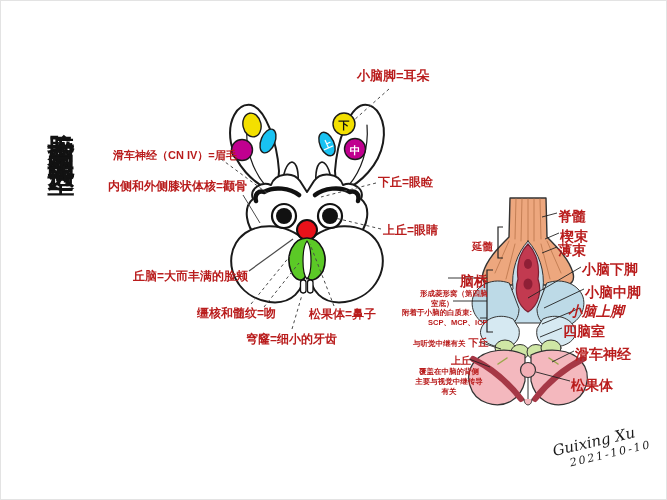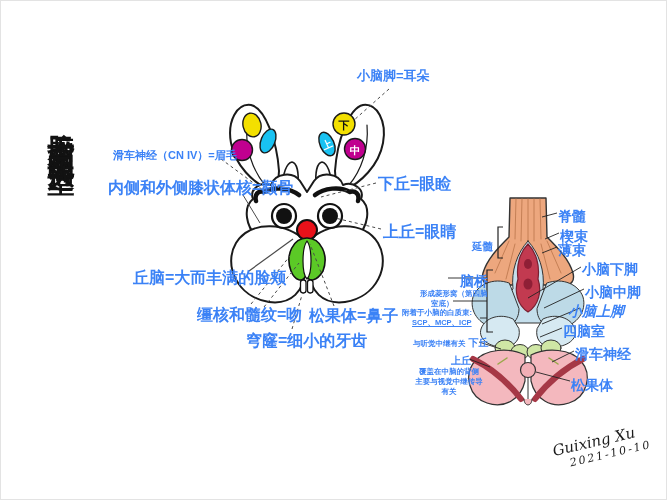--- a/index.html
+++ b/index.html
@@ -7,23 +7,23 @@
     position:relative; width:665px; height:498px; background:#fff;
     border:1px solid #e3e3e3; overflow:hidden;
     font-family:"Liberation Sans", sans-serif; color:#111;
   }
   .vtitle {
     position:absolute; left:42px; top:110px; height:300px;
     writing-mode:vertical-rl; text-orientation:upright;
     font-size:27px; font-weight:900; letter-spacing:4px; color:#121212;
   }
   svg.art { position:absolute; left:0; top:0; }
-  .lbl { position:absolute; font-weight:bold; white-space:nowrap; color:#3b82f6; }
+  .lbl { position:absolute; font-weight:bold; white-space:nowrap; color:#b91c1c; }
   .f13 { font-size:13px; }
-  .f12 { font-size:16px; }
+  .f12 { font-size:12px; }
   .f11 { font-size:11px; }
   .f10 { font-size:10px; }
   .f9  { font-size:14px; }
   .f8  { font-size:7.5px; }
   .note { line-height:1.35; }
   .row { display:flex; align-items:baseline; gap:3px; }
   .sig {
     position:absolute; left:552px; top:430px; transform:rotate(-13deg);
     font-family:"DejaVu Serif", serif; font-style:italic; color:#1c1c1c;
   }
@@ -173,21 +173,21 @@
   <div class="lbl" style="left:471px; top:239px; font-size:10.5px;">延髓</div>
   <div class="lbl f9" style="left:427px; top:272px;padding-left:32px;">脑桥</div>
 
   <div class="lbl f8 note" style="left:419px; top:288px;">
     <div>形成菱形窝（第四脑</div>
     <div style="margin-left:11px;">室底）</div>
   </div>
 
   <div class="lbl f8 note" style="left:401px; top:307px;">
     <div>附着于小脑的白质束:</div>
-    <div style="margin-left:10px;text-decoration:underline;">SCP、MCP、ICP</div>
+    <div style="margin-left:26px;">SCP、MCP、ICP</div>
   </div>
 
   <div class="lbl row" style="left:412px; top:335px;">
     <span class="f8">与听觉中继有关</span>
     <span class="f10">下丘</span>
   </div>
   <div class="lbl f10" style="left:450px; top:353px;">上丘</div>
 
   <div class="lbl f8 note" style="left:411px; top:366px; text-align:center; width:74px; white-space:normal;">
     <div>覆盖在中脑的背侧</div>

